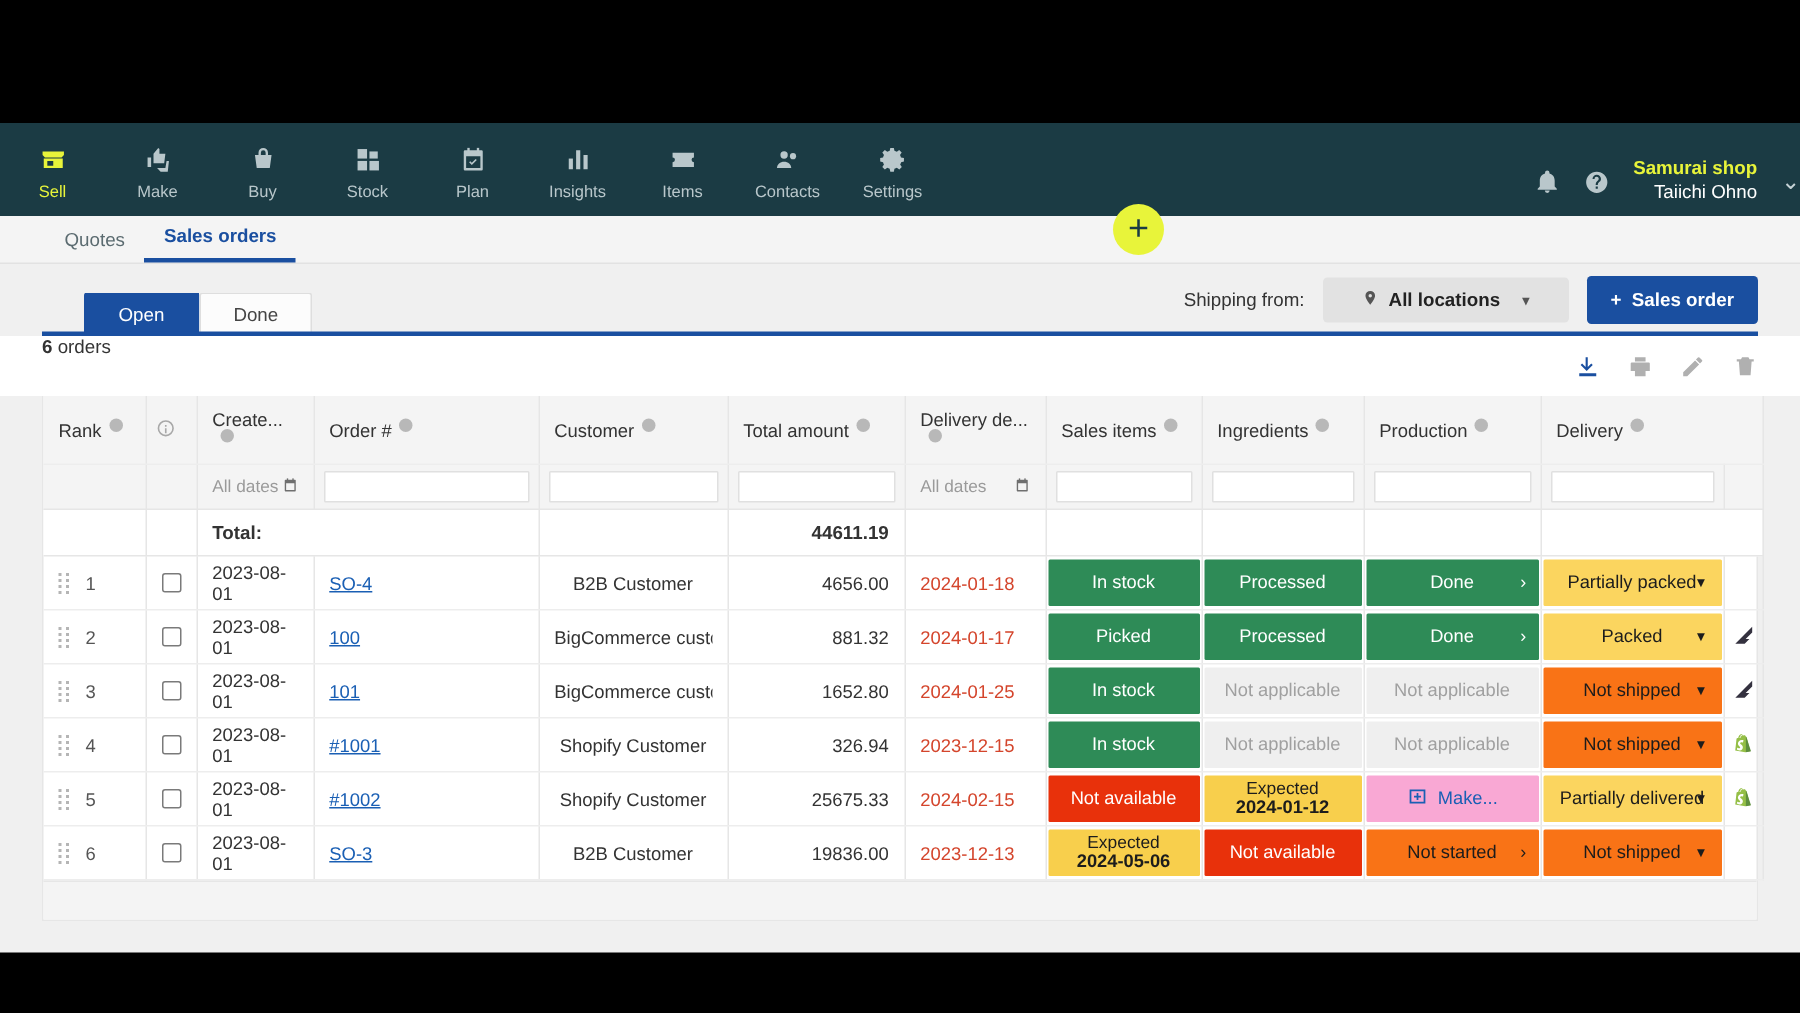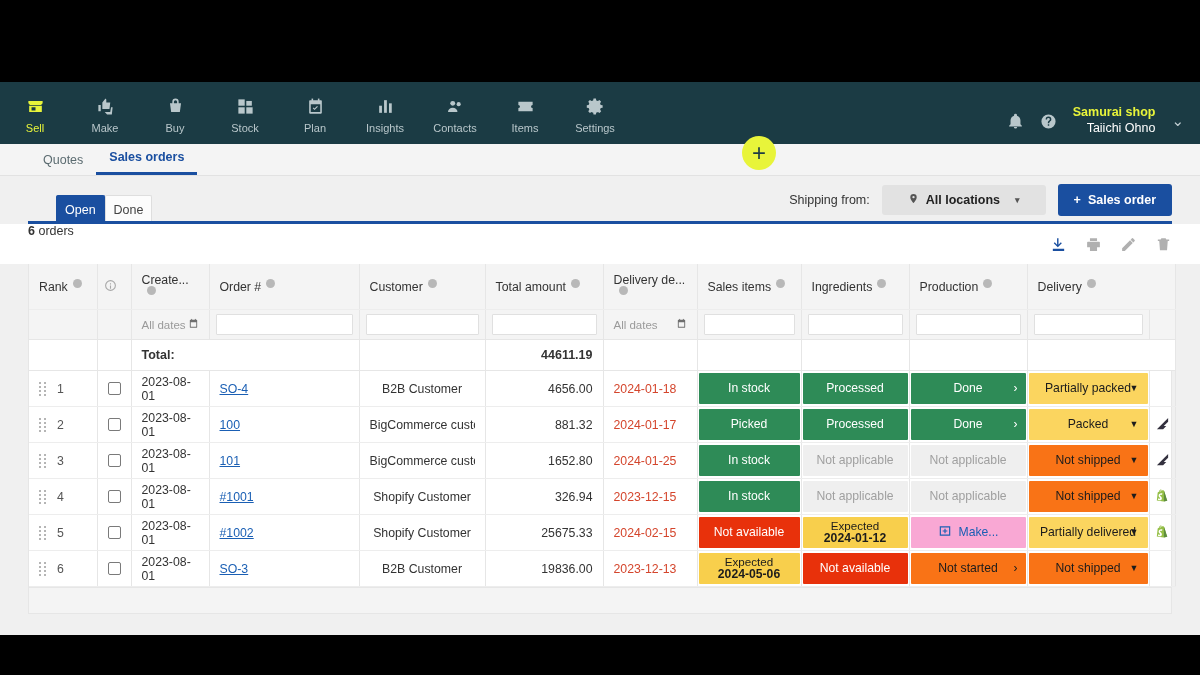--- a/index.html
+++ b/index.html
@@ -29,21 +29,21 @@
     justify-content: center; gap: 5px; color: #b9c7cb; font-size: 11px;
     cursor: pointer; padding-top: 4px;
   }
   .navitem .ic { height: 20px; display: flex; align-items: center; }
   .navitem.active { color: #e8f43a; }
   .navitem.active .ic svg { fill: #e8f43a; }
   .navitem .ic svg { fill: #b9c7cb; }
 
   .navright {
     margin-left: auto; display: flex; align-items: center; gap: 16px;
-    padding-right: 16px;
+    padding-right: 0;
     margin-top: 16px;
   }
   .iconbtn { cursor: pointer; display: flex; align-items: center; }
   .iconbtn svg { fill: #b9c7cb; }
   .userblock { text-align: right; line-height: 1.25; cursor: pointer; }
   .userblock .shop { color: #e8f43a; font-size: 12.5px; font-weight: 700; }
   .userblock .person { color: #ffffff; font-size: 12.5px; }
   .chev { color: #c5d2d6; font-size: 15px; cursor: pointer; }
 
   .fab {
@@ -66,21 +66,21 @@
     color: #1a4fa0; font-weight: 700; border-bottom: 3px solid #1a4fa0;
   }
 
   
   .toolbar {
     position: relative; height: 48px; background: #f0f0f0;
     display: flex; align-items: center; padding: 0 28px;
   }
   .tabs { display: flex; margin-left: 28px; align-self: flex-end; }
   .tab {
-    font-size: 12.5px; padding: 7px 8px; cursor: pointer;
+    font-size: 12.5px; padding: 7px 22px; cursor: pointer;
     border: 1px solid #dedede; border-bottom: none; background: #fcfcfc;
     color: #444; border-radius: 2px 2px 0 0;
   }
   .tab.active { background: #1a4fa0; color: #fff; border-color: #1a4fa0; }
   .toolbar-right {
     margin-left: auto; display: flex; align-items: center; gap: 12px;
   }
   .ship-label { font-size: 12.5px; color: #333; }
   .loc-select {
     background: #e2e2e2; border-radius: 3px; padding: 7px 26px;
@@ -249,34 +249,34 @@
               <rect x="4" y="11" width="3.5" height="9"></rect>
               <rect x="10.2" y="4" width="3.5" height="16"></rect>
               <rect x="16.4" y="8" width="3.5" height="12"></rect>
             </svg>
           </span>
         <span>Insights</span>
       </div>
       <div class="navitem">
         <span class="ic">
             <svg width="19" height="19" viewBox="0 0 24 24">
+              <path d="M3 6h18v4a2 2 0 000 4v4H3v-4a2 2 0 000-4V6zm9 2.5l1.1 2.3 2.4.3-1.8 1.7.5 2.4-2.2-1.2-2.2 1.2.5-2.4L8.5 11l2.4-.3L12 8.5z"></path>
+            </svg>
+          </span>
+        <span>Items</span>
+      </div>
+      <div class="navitem">
+        <span class="ic">
+            <svg width="19" height="19" viewBox="0 0 24 24">
               <circle cx="8.5" cy="8" r="3.1"></circle>
               <circle cx="16" cy="9" r="2.6"></circle>
               <path d="M2.5 19c0-3.2 2.7-5.3 6-5.3s6 2.1 6 5.3H2.5zM15 19c0-2 .-.4 0 0zM14.9 13.9c2.8-.3 6.6 1 6.6 5.1h-5.2c0-2-.6-3.7-1.4-5.1z"></path>
             </svg>
           </span>
         <span>Contacts</span>
-      </div>
-      <div class="navitem">
-        <span class="ic">
-            <svg width="19" height="19" viewBox="0 0 24 24">
-              <path d="M3 6h18v4a2 2 0 000 4v4H3v-4a2 2 0 000-4V6zm9 2.5l1.1 2.3 2.4.3-1.8 1.7.5 2.4-2.2-1.2-2.2 1.2.5-2.4L8.5 11l2.4-.3L12 8.5z"></path>
-            </svg>
-          </span>
-        <span>Items</span>
       </div>
       <div class="navitem">
         <span class="ic">
             <svg width="19" height="19" viewBox="0 0 24 24">
               <path d="M12 8.2A3.8 3.8 0 1012 15.8 3.8 3.8 0 0012 8.2zm9 5.3v-3l-2.5-.5a6.9 6.9 0 00-.8-2l1.4-2.1-2.1-2.1L15 5.2a6.9 6.9 0 00-2-.8L12.5 2h-3L9 4.4a6.9 6.9 0 00-2 .8L4.9 3.8 2.8 5.9l1.4 2.1a6.9 6.9 0 00-.8 2L1 10.5v3l2.4.5a6.9 6.9 0 00.8 2l-1.4 2.1 2.1 2.1 2.1-1.4a6.9 6.9 0 002 .8l.5 2.4h3l.5-2.4a6.9 6.9 0 002-.8l2.1 1.4 2.1-2.1-1.4-2.1a6.9 6.9 0 00.8-2l2.4-.5z"></path>
             </svg>
           </span>
         <span>Settings</span>
       </div>
     </div>

